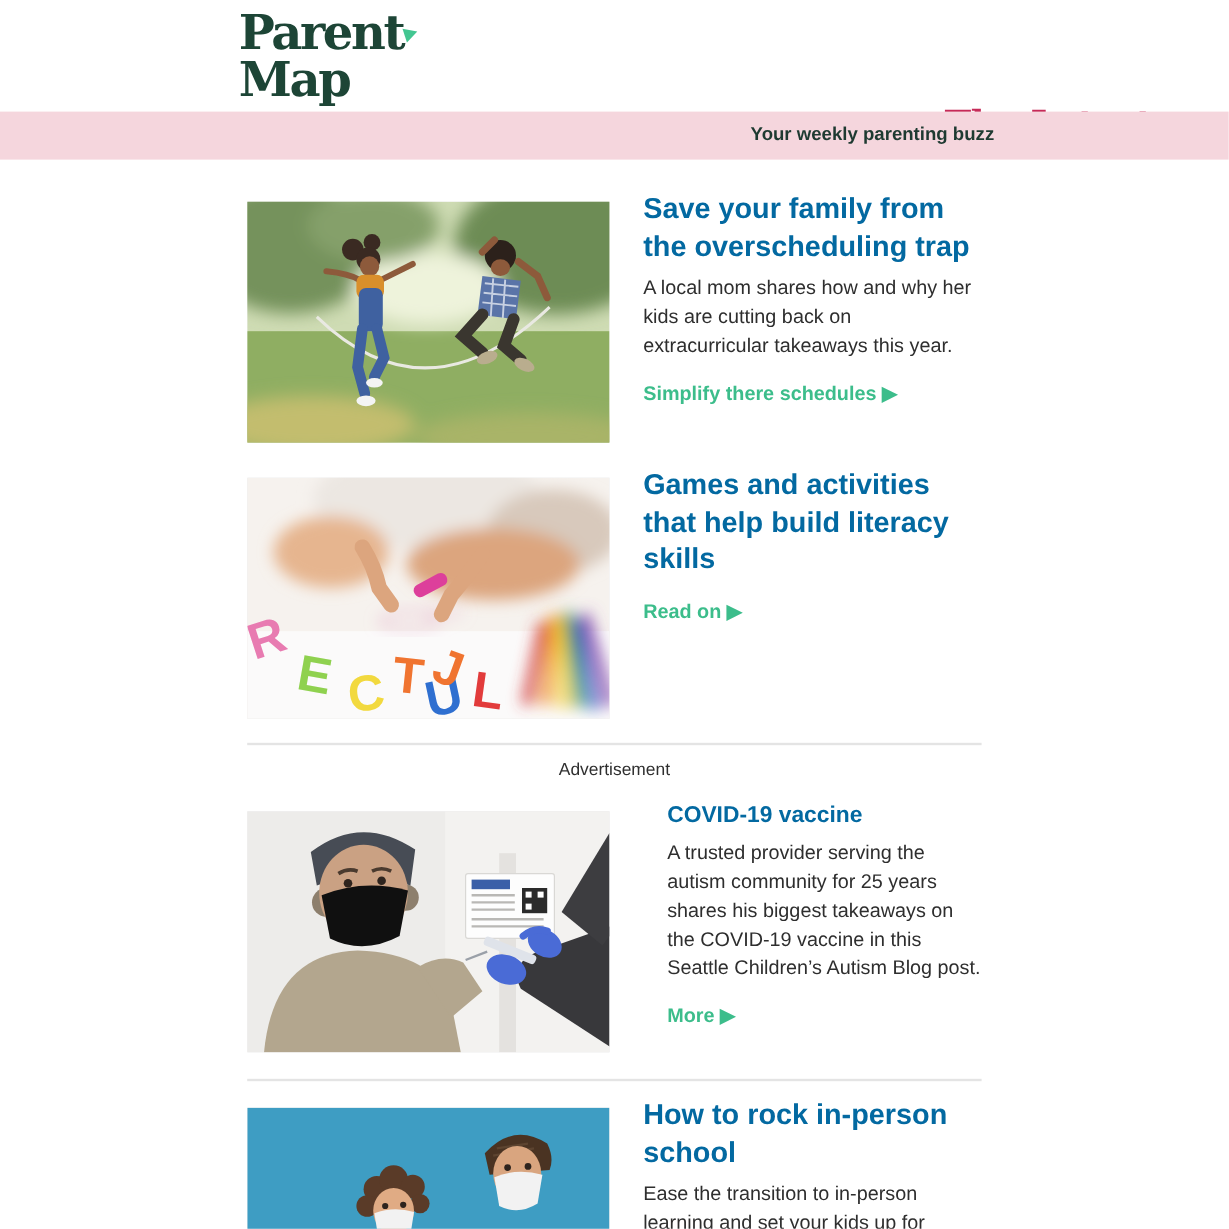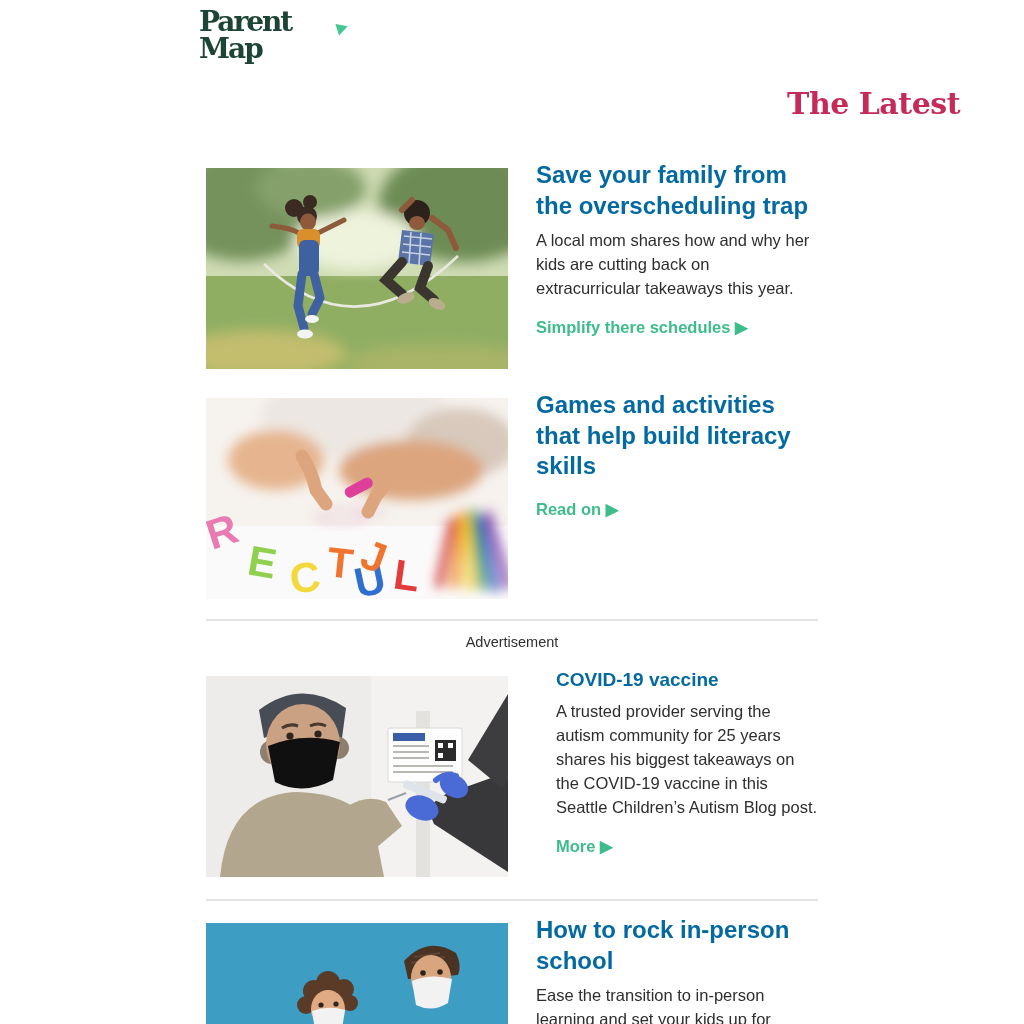--- a/index.html
+++ b/index.html
@@ -7,21 +7,21 @@
     width: 1024px; height: 1024px; overflow: hidden;
     background: #ffffff;
     font-family: "Liberation Sans", sans-serif;
     color: #2e2e2e;
   }
   
   .header { position: relative; height: 133px; }
   .logo {
     position: absolute; left: 199px; top: 8px; z-index: 5;
     font-family: "DejaVu Serif", serif; font-weight: bold;
-    color: #1d4536; font-size: 28px; line-height: 0.98; letter-spacing: -2px;
+    color: #1d4536; font-size: 40px; line-height: 0.98; letter-spacing: -2px;
     cursor: pointer;
   }
   .logo .line { display: block; }
   .logo-flag {
     position: absolute; left: 138px; top: 14px;
     width: 0; height: 0;
     border-left: 11px solid #43c691;
     border-top: 6px solid transparent;
     border-bottom: 6px solid transparent;
     transform: rotate(-18deg);
@@ -79,20 +79,23 @@
 </head>
 <body>
 
 <div class="header">
   <div class="logo">
     <span class="line">Parent</span>
     <span class="line">Map</span>
     <span class="logo-flag"></span>
   </div>
   <div class="edition-title">The Latest</div>
+  <div class="banner">
+    <div class="tagline">Your weekly parenting buzz</div>
+  </div>
 </div>
 
 <div class="content">
 
   <div class="article row-1">
     <div class="thumb" role="img" aria-label="Two children jumping rope in a green park">
       <svg width="302" height="201" viewBox="0 0 302 201">
         <defs>
             <filter id="b1" x="-30%" y="-30%" width="160%" height="160%">
               <feGaussianBlur stdDeviation="7"></feGaussianBlur>

